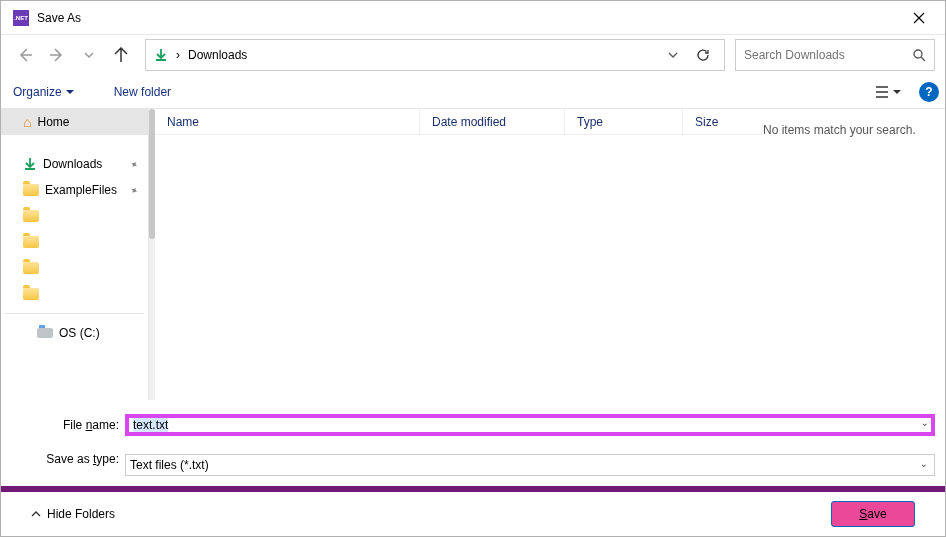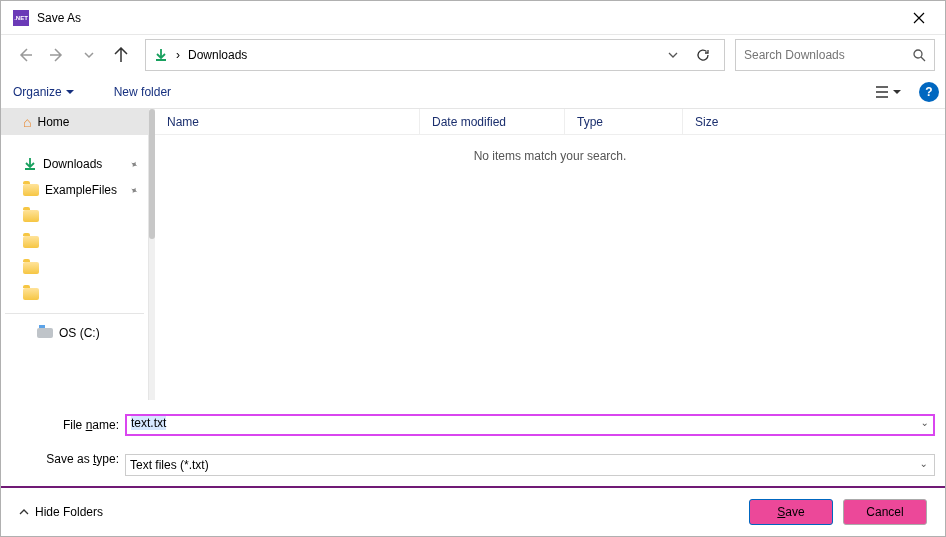--- a/index.html
+++ b/index.html
@@ -40,41 +40,41 @@
 .dl-icon{ color:#18a05e; font-weight:bold;}
 .thispc-icon{ width:16px; height:12px; background:#3aa0e8; border-radius:2px; position:relative;}
 .thispc-icon::after{ content:""; position:absolute; bottom:-3px; left:4px; width:8px; height:2px; background:#888;}
 .drive-icon{ width:16px; height:10px; background:#bfc4c9; border-radius:2px; position:relative;}
 .drive-icon::before{ content:""; position:absolute; top:-3px; left:2px; width:6px; height:3px; background:#5ca3e8;}
 .side-sep{ height:1px; background:#e5e5e5; margin:6px 4px;}
 
 .scrolltrack{ width:6px; background:#f0f0f0;}
 .scrollthumb{ width:6px; height:130px; background:#c7c7c7; border-radius:3px; margin-top:0;}
 
-.content{ flex:1; display:flex; flex-direction:column;}
+.content{ flex:1; display:flex; flex-direction:row;}
 .col-headers{ height:26px; display:flex; align-items:center; border-bottom:1px solid #eee;}
 .col{ font-size:12px; color:#1b2f6e; padding-left:12px; border-right:1px solid #eee; height:100%; display:flex; align-items:center;}
 .col.name{ width:265px;}
 .col.date{ width:145px;}
 .col.type{ width:118px;}
 .col.size{ width:80px; border-right:none;}
 .empty-msg{ text-align:center; color:#555; padding:14px 0; font-size:12px;}
 
 .form-area{ padding:14px 10px 4px 10px; }
 .form-row{ display:flex; align-items:center; margin-bottom:6px;}
 .form-label{ width:114px; text-align:right; padding-right:6px; font-size:12px;}
 .form-label .ul{ text-decoration:underline;}
 .form-input-wrap{ flex:1; position:relative;margin-top:12px;}
-.text-input{ width:100%; height:22px; border:2px solid #d946ef; padding:0 20px 0 4px; font-size:12px; outline:none;}
+.text-input{ width:100%; height:22px; border:4px solid #d946ef; padding:0 20px 0 4px; font-size:12px; outline:none;}
 .sel-text{ background:#d6e8ff;}
 .combo{ width:100%; height:22px; border:1px solid #ccc; padding:0 20px 0 4px; font-size:12px; display:flex; align-items:center; position:relative;}
 .combo .chev, .text-input-wrap .chev{ position:absolute; right:6px; top:3px; color:#555; font-size:10px; pointer-events:none;}
 .text-input-wrap{ position:relative; flex:1;}
 
-.footer{ height:50px; border-top:2px solid #701a75; display:flex; align-items:center; padding:0 18px;}
+.footer{ height:50px; border-top:6px solid #701a75; display:flex; align-items:center; padding:0 30px;}
 .hide-folders{ display:flex; align-items:center; gap:6px; font-size:12px;}
 .footer .fsp{ flex:1;}
 .btn{ height:26px; min-width:84px; border:1px solid #aaa; background:#ec4899; border-radius:3px; font-size:12px; margin-left:10px; padding: 0 14px;}
 .btn.primary{ border:1px solid #0067c0;}
 .btn .ul{ text-decoration:underline;}
 svg{ display:block;}
 </style>
 </head>
 <body>
 
@@ -242,16 +242,15 @@
 
   <div class="footer">
     <div class="hide-folders">
       <svg width="10" height="10" viewBox="0 0 10 10">
           <path d="M1 7 L5 3 L9 7" stroke="#333" stroke-width="1.3" fill="none"></path>
         </svg>
       <span>Hide Folders</span>
     </div>
     <div class="fsp"></div>
     <button class="btn primary"><span class="ul">S</span><span>ave</span></button>
-    <button class="btn">Cancel</button>
   </div>
 
 </div>
 
 </body></html>

